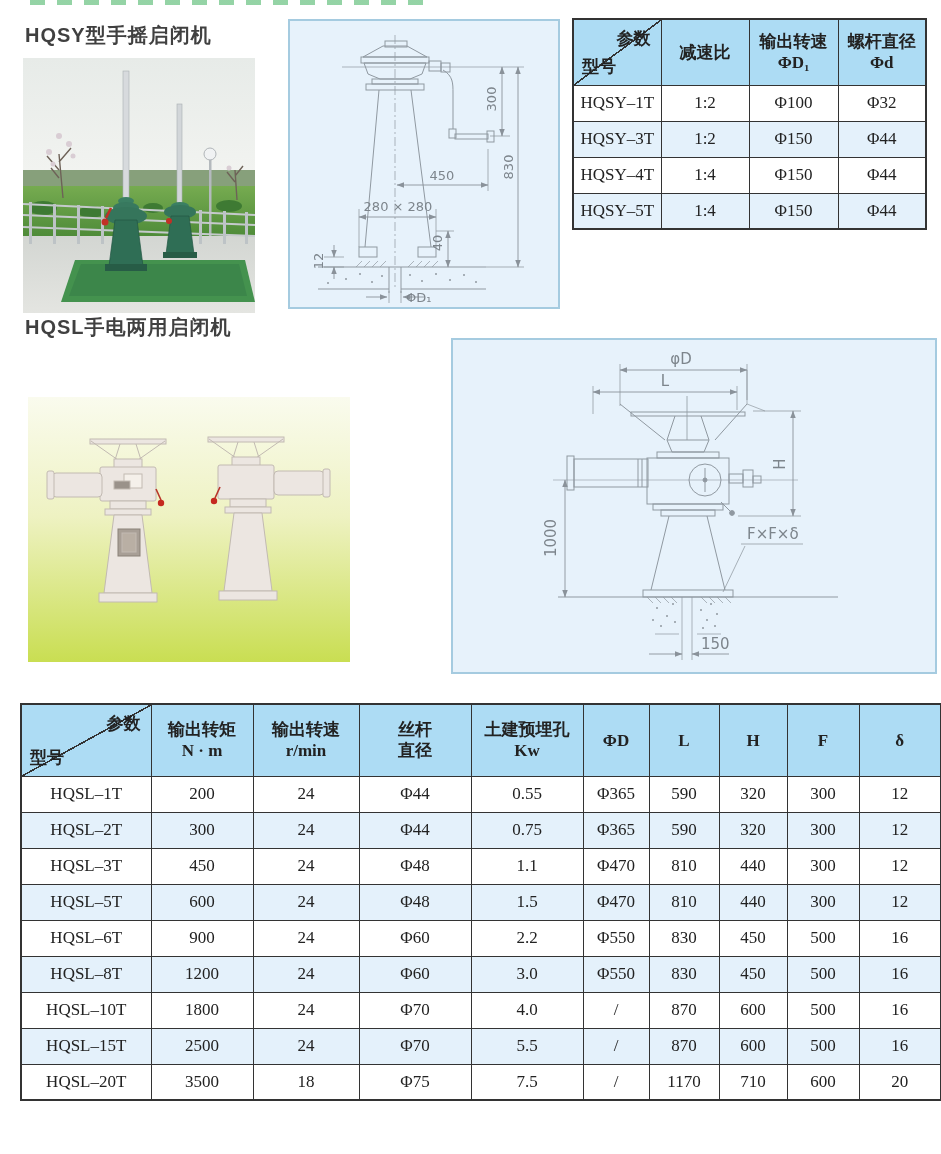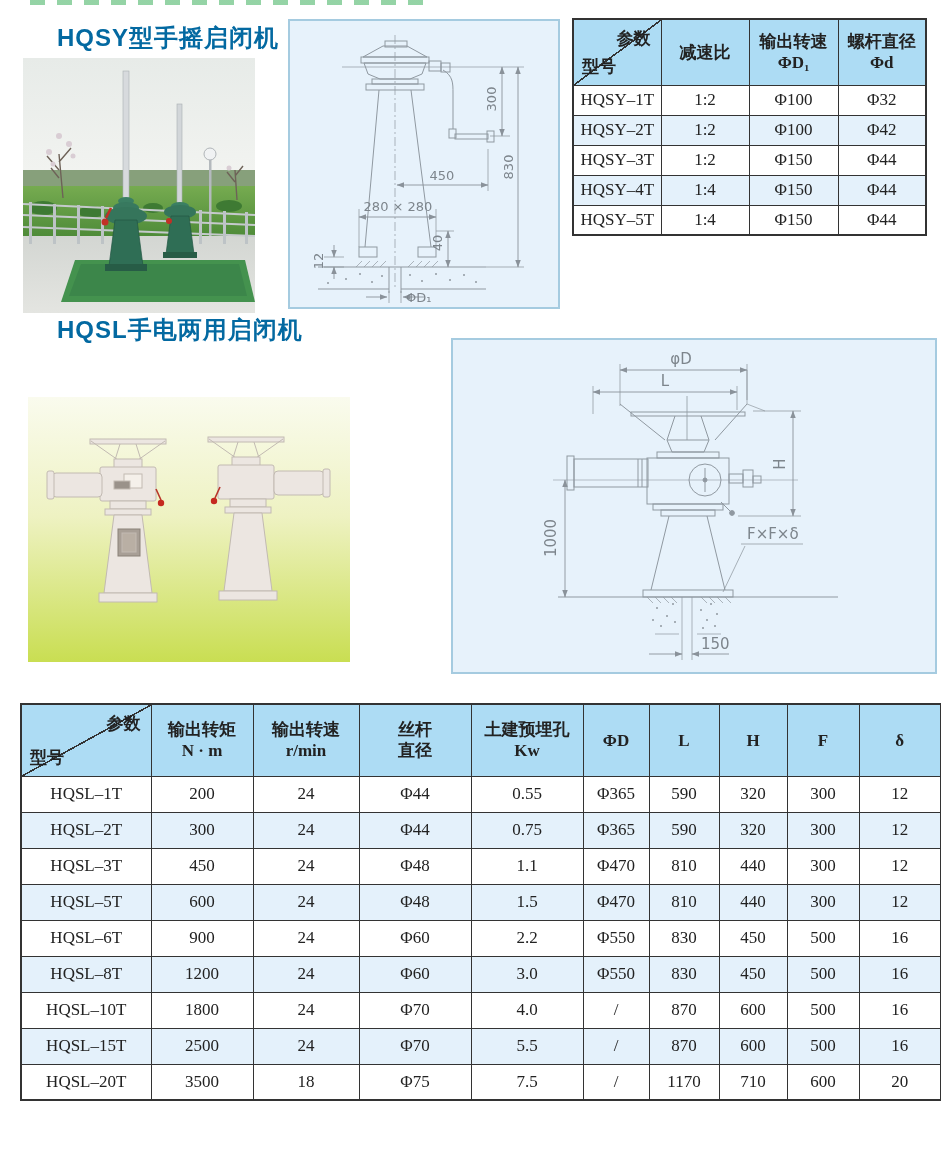--- a/index.html
+++ b/index.html
@@ -2,21 +2,21 @@
 <html><head>
 <meta charset="utf-8">
 <style>
   html,body{margin:0;padding:0;background:#ffffff;}
   .sheet{position:relative;width:941px;height:1154px;background:#ffffff;overflow:hidden;
          font-family:"Liberation Serif","DejaVu Serif",serif;color:#222;}
   
   .crop-frag{position:absolute;left:30px;top:0;width:400px;height:5px;opacity:.5;
     background:repeating-linear-gradient(90deg,#2aa84c 0 15px,transparent 15px 27px);}
   .green-heading{position:absolute;font-family:"Liberation Sans","DejaVu Sans",sans-serif;
-    font-weight:bold;font-size:24px;color:#0369a1;letter-spacing:1px;white-space:nowrap;margin-left:32px;}
+    font-weight:bold;font-size:20px;color:#404040;letter-spacing:1px;white-space:nowrap;}
   #hqsy-heading{left:25px;top:22px;}
   #hqsl-heading{left:25px;top:314px;}
 
   .panel{position:absolute;background:#e7f2fb;border:2px solid #a5cbe0;box-sizing:border-box;}
   #hqsy-panel{left:288px;top:19px;width:272px;height:290px;}
   #hqsl-panel{left:451px;top:338px;width:486px;height:336px;}
 
   .photo{position:absolute;overflow:hidden;}
   #hqsy-photo{left:23px;top:58px;width:232px;height:255px;}
   #hqsl-photo{left:28px;top:397px;width:322px;height:265px;}
@@ -26,21 +26,21 @@
   table.spec th,table.spec td{border:1px solid #333;text-align:center;vertical-align:middle;
     padding:0;font-size:17px;overflow:hidden;}
   table.spec th{background:#addcf4;font-weight:bold;}
   table.spec tbody tr:nth-child(even) td{background:#e4f1fb;}
   table.spec tbody tr:nth-child(odd) td{background:#ffffff;}
   .hl .l2:empty{display:none;}
   .hl{display:flex;flex-direction:column;justify-content:center;align-items:center;height:100%;line-height:1.25;}
 
   #hqsy-table{left:572px;top:18px;width:353px;}
   #hqsy-table thead tr{height:66px;}
-  #hqsy-table tbody tr{height:30px;}
+  #hqsy-table tbody tr{height:36px;}
 
   #hqsl-table{left:20px;top:703px;width:920px;}
   #hqsl-table thead tr{height:72px;}
   #hqsl-table tbody tr{height:36px;}
 
   th.corner{position:relative;background:#addcf4;}
   th.corner .diag{position:absolute;inset:0;
     background:linear-gradient(to bottom right,transparent calc(50% - 0.8px),#333 calc(50% - 0.8px),#333 calc(50% + 0.8px),transparent calc(50% + 0.8px));}
   th.corner .c-top{position:absolute;top:7px;right:10px;font-weight:bold;}
   th.corner .c-bot{position:absolute;bottom:7px;left:8px;font-weight:bold;}
@@ -248,26 +248,20 @@
             </div>
           </th>
       </tr>
     </thead>
     <tbody id="hqsy-tbody">
         <tr>
           <td>HQSY–1T</td>
           <td>1:2</td>
           <td>Φ100</td>
           <td>Φ32</td>
-        </tr>
-        <tr>
-          <td>HQSY–2T</td>
-          <td>1:2</td>
-          <td>Φ100</td>
-          <td>Φ42</td>
         </tr>
         <tr>
           <td>HQSY–3T</td>
           <td>1:2</td>
           <td>Φ150</td>
           <td>Φ44</td>
         </tr>
         <tr>
           <td>HQSY–4T</td>
           <td>1:4</td>

